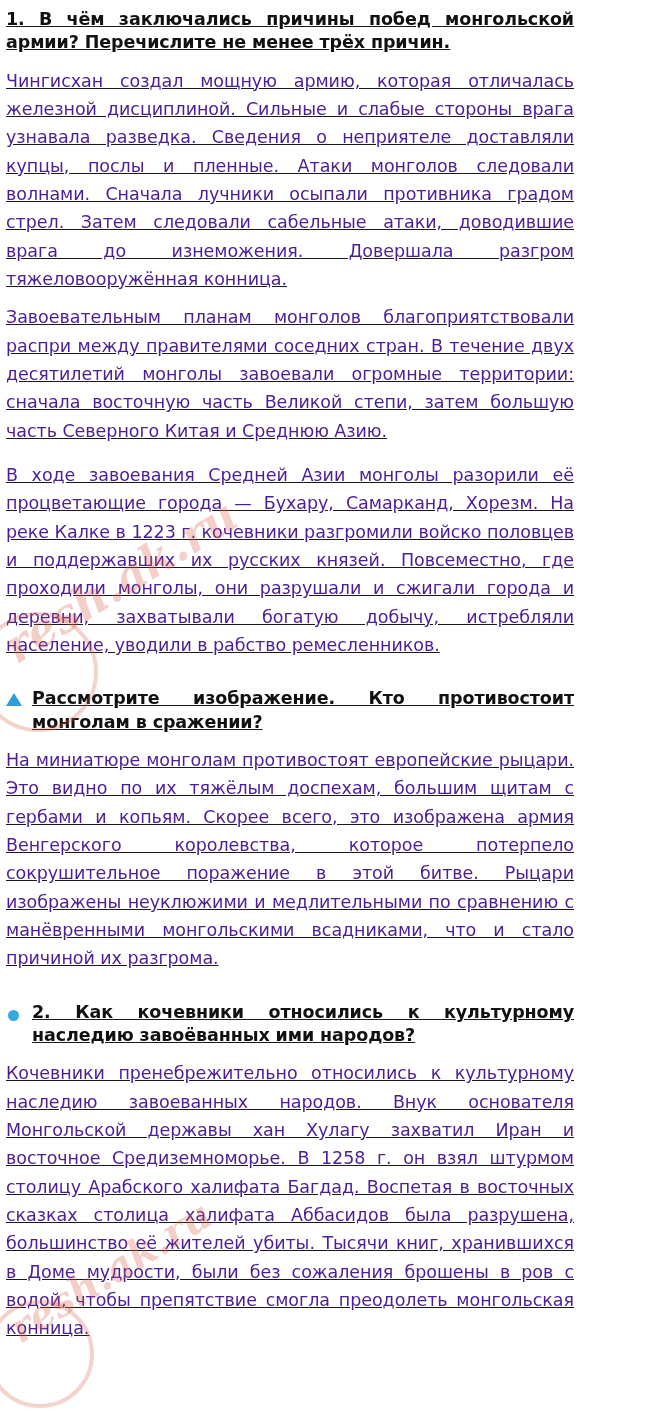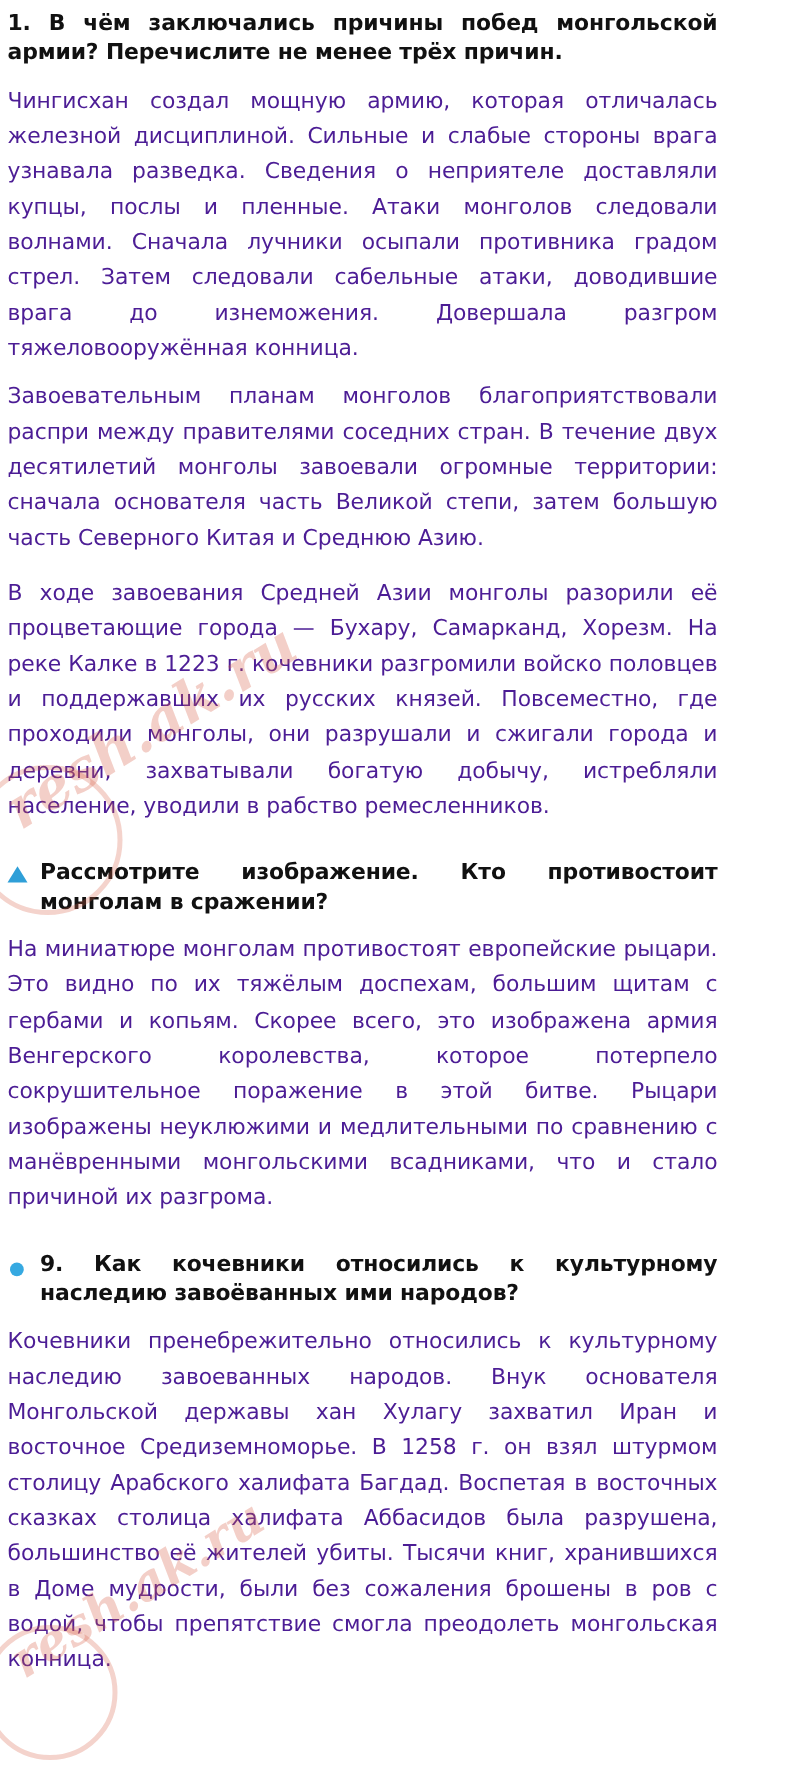--- a/index.html
+++ b/index.html
@@ -14,20 +14,21 @@
     overflow: hidden;
     font-family: "DejaVu Sans", sans-serif;
     color: #1a1a1a;
   }
   .page {
     position: relative;
     width: 580px;
     min-height: 1418px;
     padding: 8px 6px 0 6px;
     box-sizing: border-box;
+    text-decoration: underline;
   }
   .q-heading {
     font-size: 17.5px;
     font-weight: bold;
     line-height: 1.33;
     text-align: justify;
     text-align-last: left;
     margin: 0 0 12px 0;
     color: #111111;
     letter-spacing: -0.1px;
@@ -113,39 +114,39 @@
   }
 </style>
 </head>
 <body>
 
 <div class="page">
 
   <div class="block">
     <h2 class="q-heading">1. В чём заключались причины побед монгольской армии? Перечислите не менее трёх причин.</h2>
     <p class="para">Чингисхан создал мощную армию, которая отличалась железной дисциплиной. Сильные и слабые стороны врага узнавала разведка. Сведения о неприятеле доставляли купцы, послы и пленные. Атаки монголов следовали волнами. Сначала лучники осыпали противника градом стрел. Затем следовали сабельные атаки, доводившие врага до изнеможения. Довершала разгром тяжеловооружённая конница.</p>
-    <p class="para">Завоевательным планам монголов благоприятствовали распри между правителями соседних стран. В течение двух десятилетий монголы завоевали огромные территории: сначала основателя часть Великой степи, затем большую часть Северного Китая и Среднюю Азию.</p>
+    <p class="para">Завоевательным планам монголов благоприятствовали распри между правителями соседних стран. В течение двух десятилетий монголы завоевали огромные территории: сначала восточную часть Великой степи, затем большую часть Северного Китая и Среднюю Азию.</p>
   </div>
 
   <div class="block">
     <p class="para">В ходе завоевания Средней Азии монголы разорили её процветающие города — Бухару, Самарканд, Хорезм. На реке Калке в 1223 г. кочевники разгромили войско половцев и поддержавших их русских князей. Повсеместно, где проходили монголы, они разрушали и сжигали города и деревни, захватывали богатую добычу, истребляли население, уводили в рабство ремесленников.</p>
   </div>
 
   <div class="block">
     <h2 class="q-heading with-bullet">
       <span class="bullet-tri"></span>
       <span>Рассмотрите изображение. Кто противостоит монголам в сражении?</span>
     </h2>
     <p class="para">На миниатюре монголам противостоят европейские рыцари. Это видно по их тяжёлым доспехам, большим щитам с гербами и копьям. Скорее всего, это изображена армия Венгерского королевства, которое потерпело сокрушительное поражение в этой битве. Рыцари изображены неуклюжими и медлительными по сравнению с манёвренными монгольскими всадниками, что и стало причиной их разгрома.</p>
   </div>
 
   <div class="block">
     <h2 class="q-heading with-bullet">
       <span class="bullet-dot"></span>
-      <span>9. Как кочевники относились к культурному наследию завоёванных ими народов?</span>
+      <span>2. Как кочевники относились к культурному наследию завоёванных ими народов?</span>
     </h2>
     <p class="para">Кочевники пренебрежительно относились к культурному наследию завоеванных народов. Внук основателя Монгольской державы хан Хулагу захватил Иран и восточное Средиземноморье. В 1258 г. он взял штурмом столицу Арабского халифата Багдад. Воспетая в восточных сказках столица халифата Аббасидов была разрушена, большинство её жителей убиты. Тысячи книг, хранившихся в Доме мудрости, были без сожаления брошены в ров с водой, чтобы препятствие смогла преодолеть монгольская конница.</p>
   </div>
 
   <div class="wm-circle wm-circle-1"></div>
   <div class="wm wm-1">resh.ak.ru</div>
   <div class="wm-circle wm-circle-2"></div>
   <div class="wm wm-2">resh.ak.ru</div>
 
 </div>

